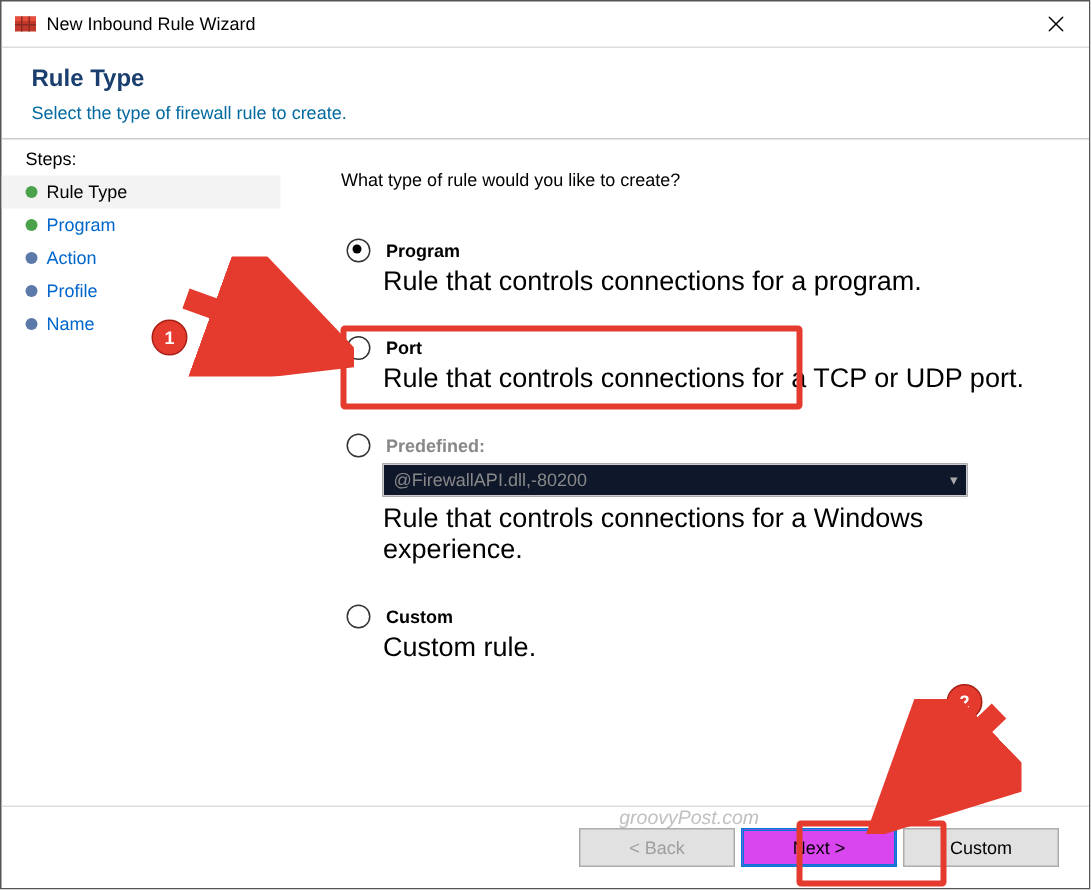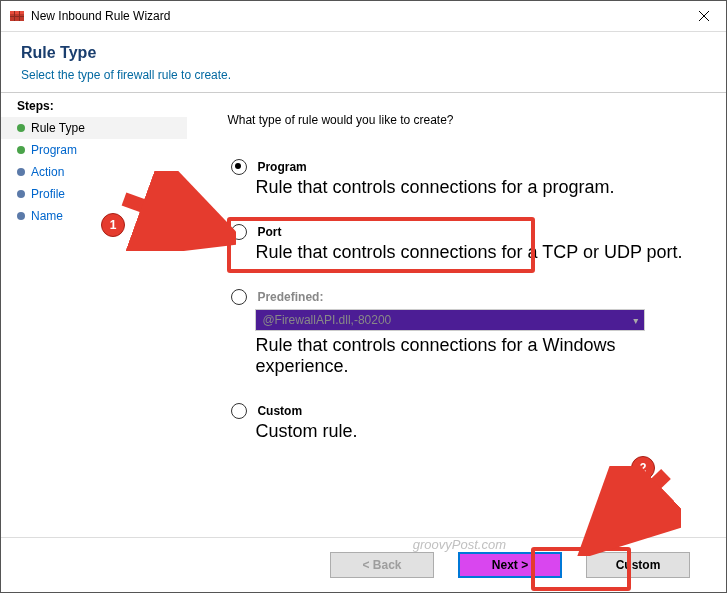--- a/index.html
+++ b/index.html
@@ -71,21 +71,21 @@
     display: flex;
     height: 438px;
   }
   .sidebar {
     width: 195px;
     box-sizing: border-box;
     padding: 6px 0 0 0;
     border-right: none;
   }
   .steps-label {
-    font-weight: 700;
+    font-weight: 400;
     padding: 0 10px 4px 16px;
   }
   .step-item {
     display: flex;
     align-items: center;
     padding: 4px 10px 4px 16px;
     font-size: 12px;
     gap: 6px;
   }
   .step-item.selected {
@@ -137,21 +137,21 @@
   .option .opt-label.disabled { color: #888; }
   .option .desc {
     margin: 2px 0 0 24px;
     font-size: 18px;
   }
   .option .combo {
     margin: 4px 0 4px 24px;
     width: 390px;
     height: 22px;
     box-sizing: border-box;
-    background: #4c1d95;
+    background: #0f172a;
     border: 1px solid #ccc;
     color: #888;
     padding: 2px 6px;
     display: flex;
     align-items: center;
     justify-content: space-between;
     font-size: 12px;
   }
   .option .combo .chev {
     color: #aaa;
@@ -159,24 +159,23 @@
   }
 
   
   .footer {
     position: absolute;
     left: 0; right: 0; bottom: 0;
     height: 54px;
     display: flex;
     align-items: center;
     justify-content: flex-end;
-    padding: 0 36px;
-    gap: 24px;
+    padding: 0 20px;
+    gap: 4px;
     border-top: 1px solid #ddd;
-    font-weight: bold;
   }
   .watermark {
     position: absolute;
     right: 220px;
     bottom: 40px;
     color: #c0c0c0;
     font-size: 13px;
     font-style: italic;
     pointer-events: none;
   }

